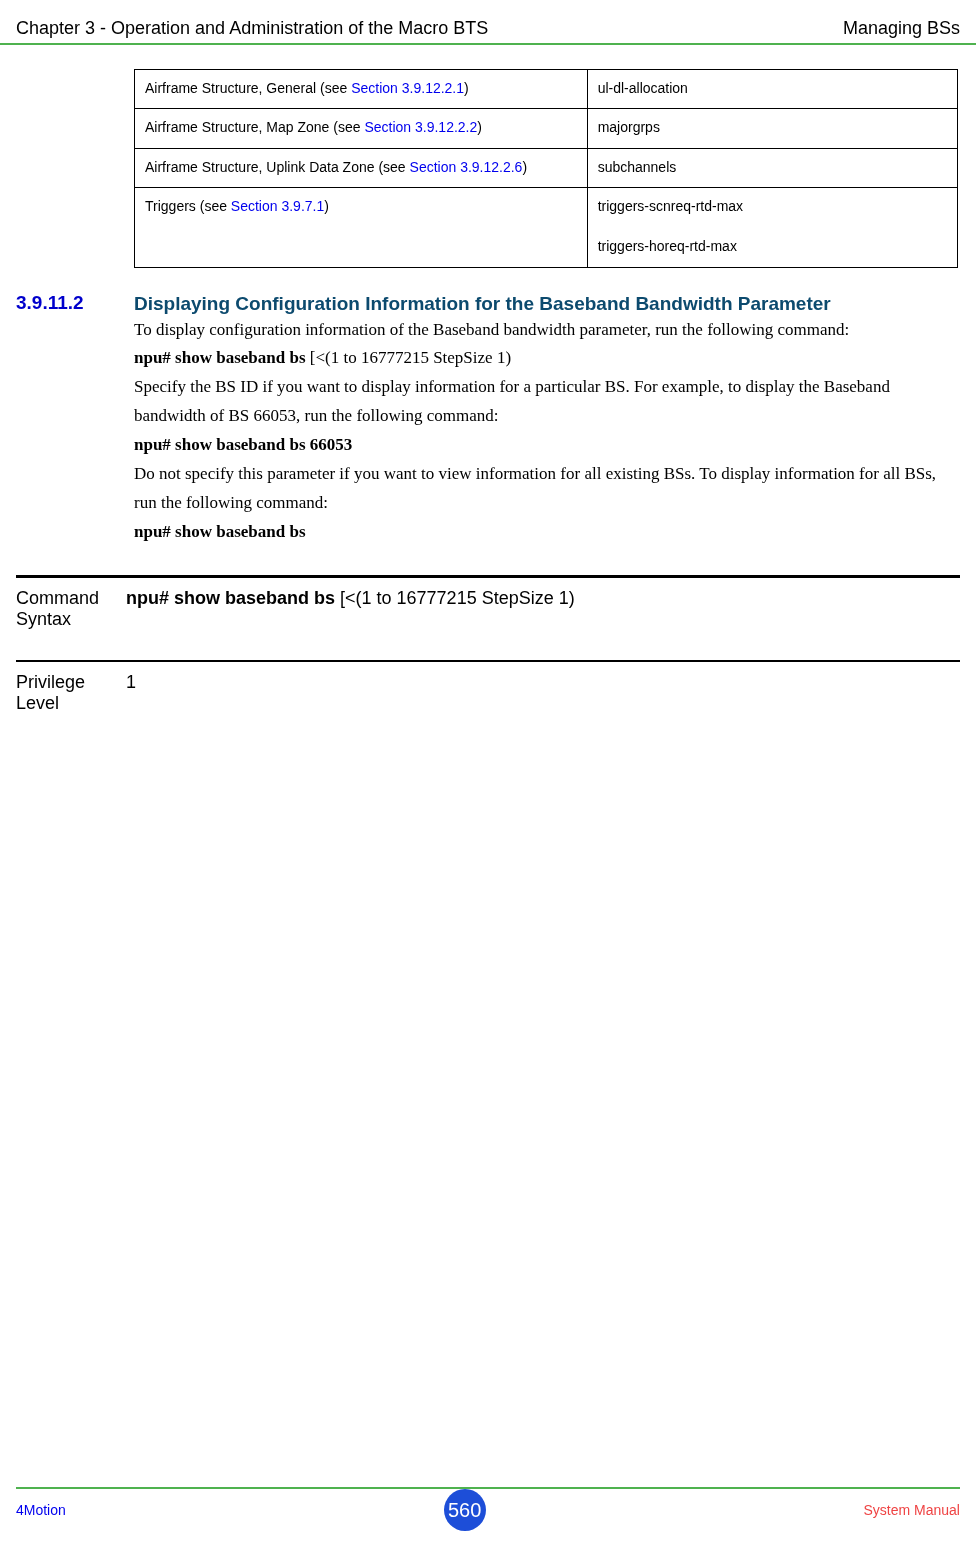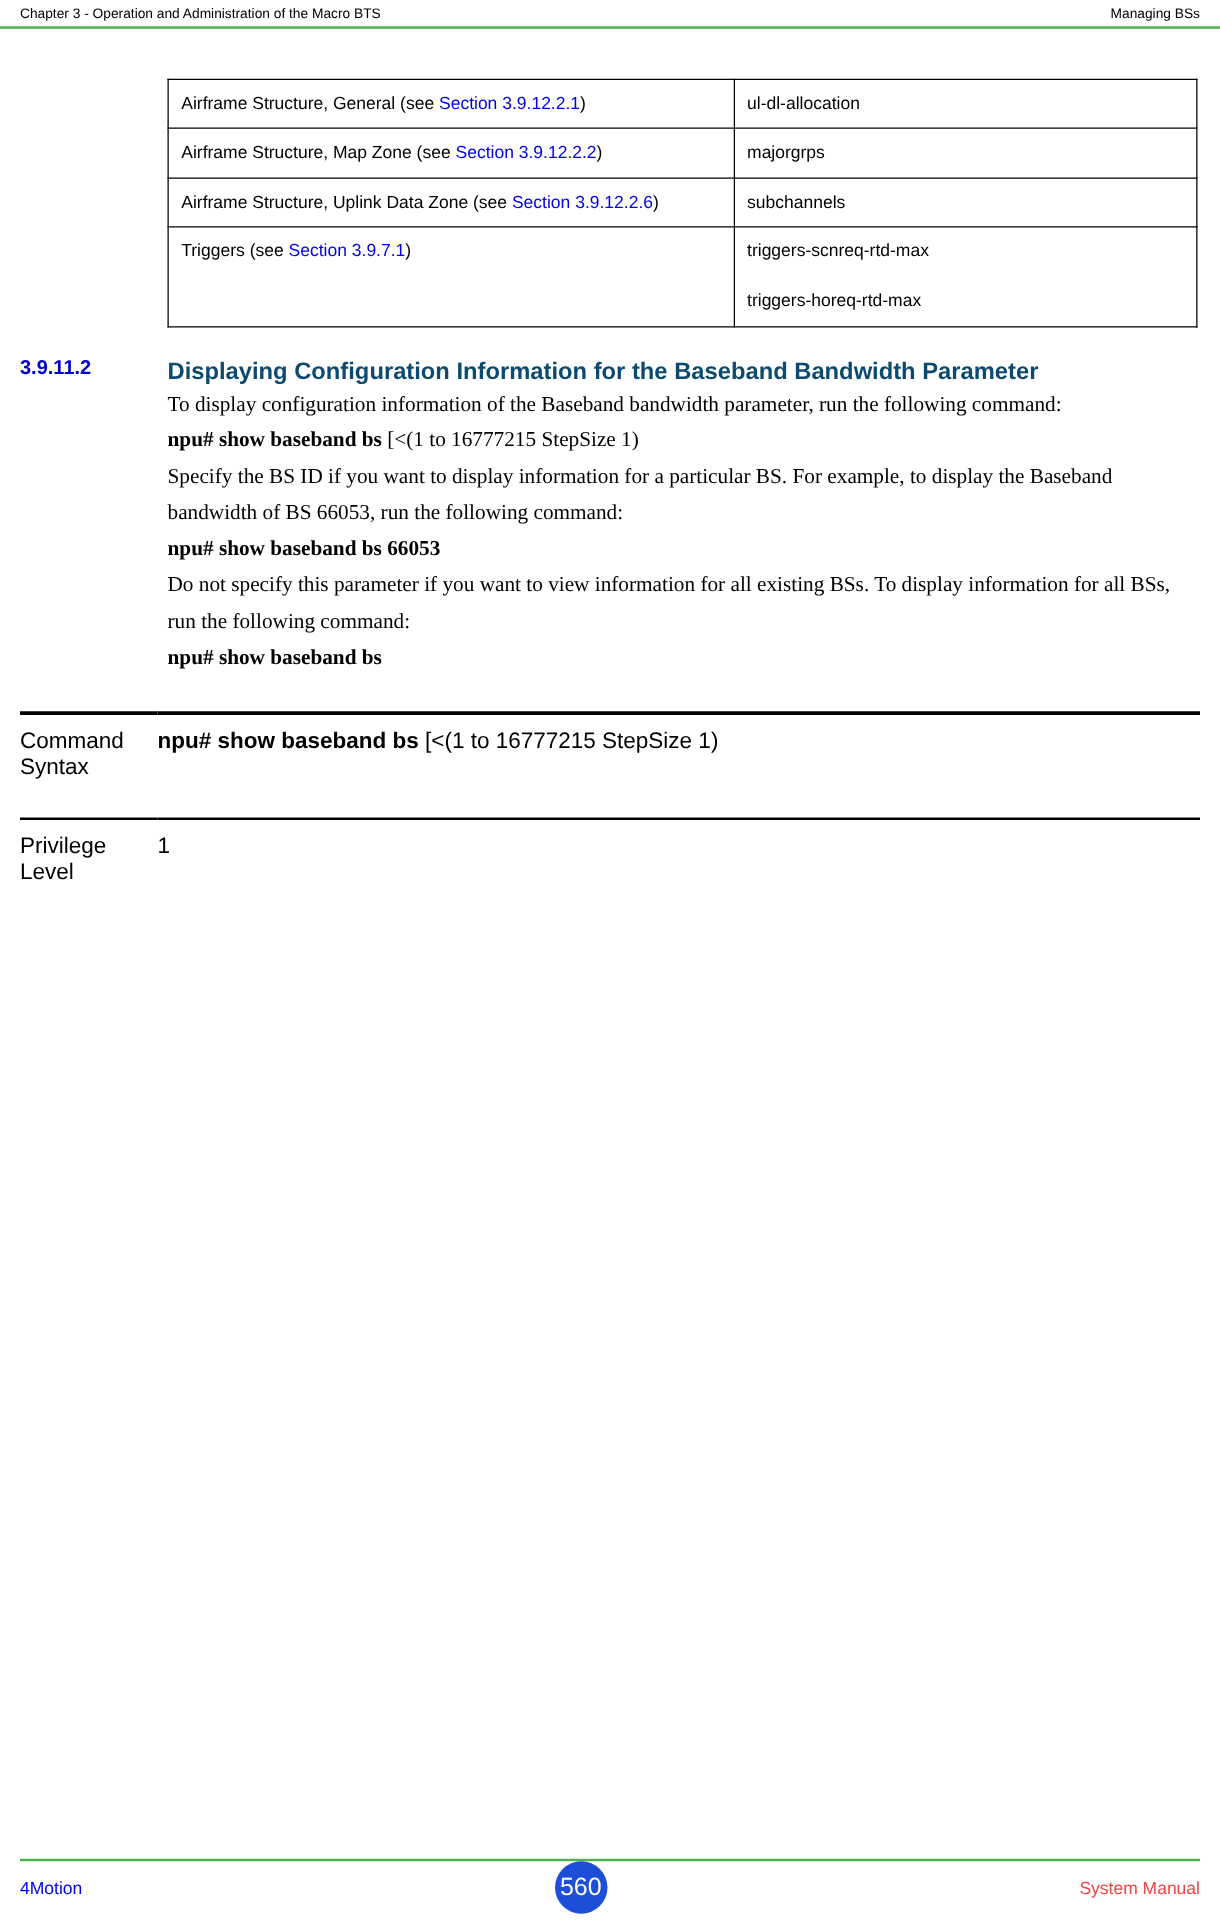--- a/index.html
+++ b/index.html
@@ -9,26 +9,26 @@
     margin: 0;
     padding: 0;
     position: relative;
     box-sizing: border-box;
     background: #fff;
     color: #000;
   }
   .page-header {
     display: flex;
     justify-content: space-between;
-    padding: 5px 16px 4px;
-    font-size: 11px;
+    padding: 18px 16px 4px;
+    font-size: 18px;
     border-bottom: 2px solid #4fb24f;
   }
   .content {
-    padding: 40px 16px 0 16px;
+    padding: 24px 16px 0 16px;
   }
   table.ref-table {
     border-collapse: collapse;
     width: 824px;
     margin-left: 118px;
     font-size: 14px;
   }
   table.ref-table td {
     border: 1px solid #000;
     padding: 8px 10px 10px;
@@ -37,21 +37,21 @@
   }
   .sec-link { color: #0000ee; }
   .section-row {
     display: flex;
     margin-top: 24px;
   }
   .section-num {
     width: 118px;
     flex-shrink: 0;
     color: #0000cc;
-    font-size: 16px;
+    font-size: 19px;
     font-weight: bold;
   }
   .section-title {
     color: #0c4a6e;
     font-size: 19px;
     font-weight: bold;
     line-height: 1.25;
   }
   .body-text {
     margin-left: 118px;

